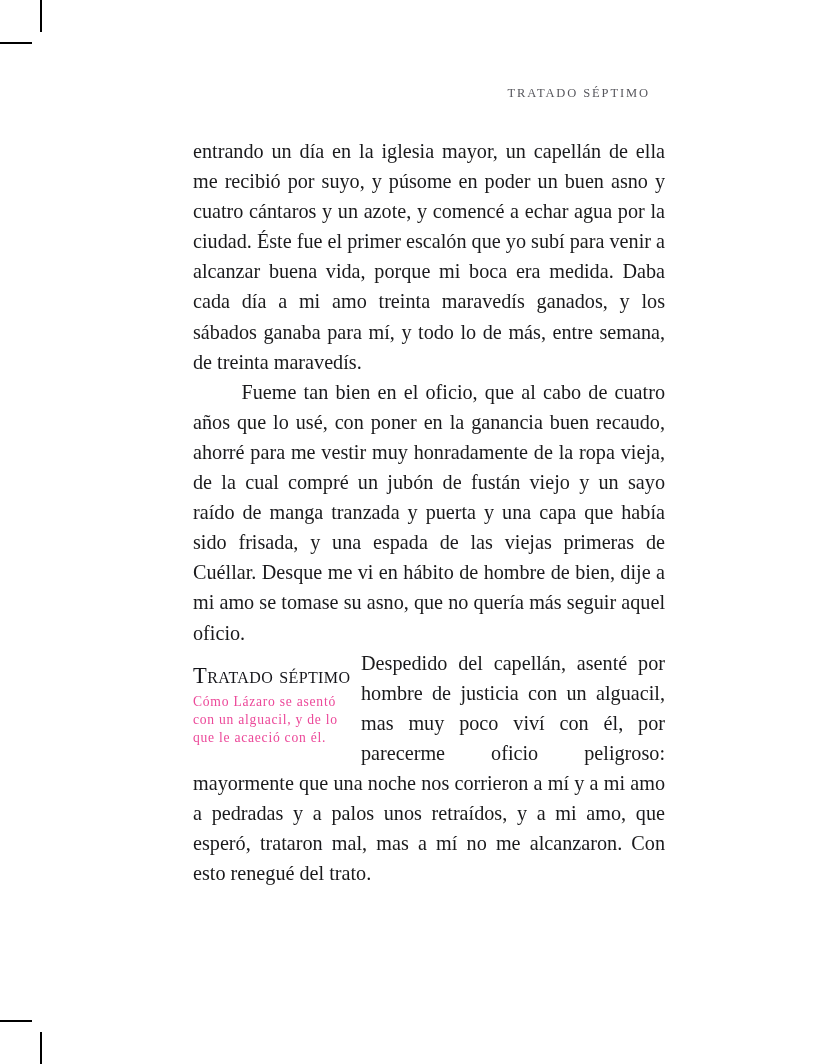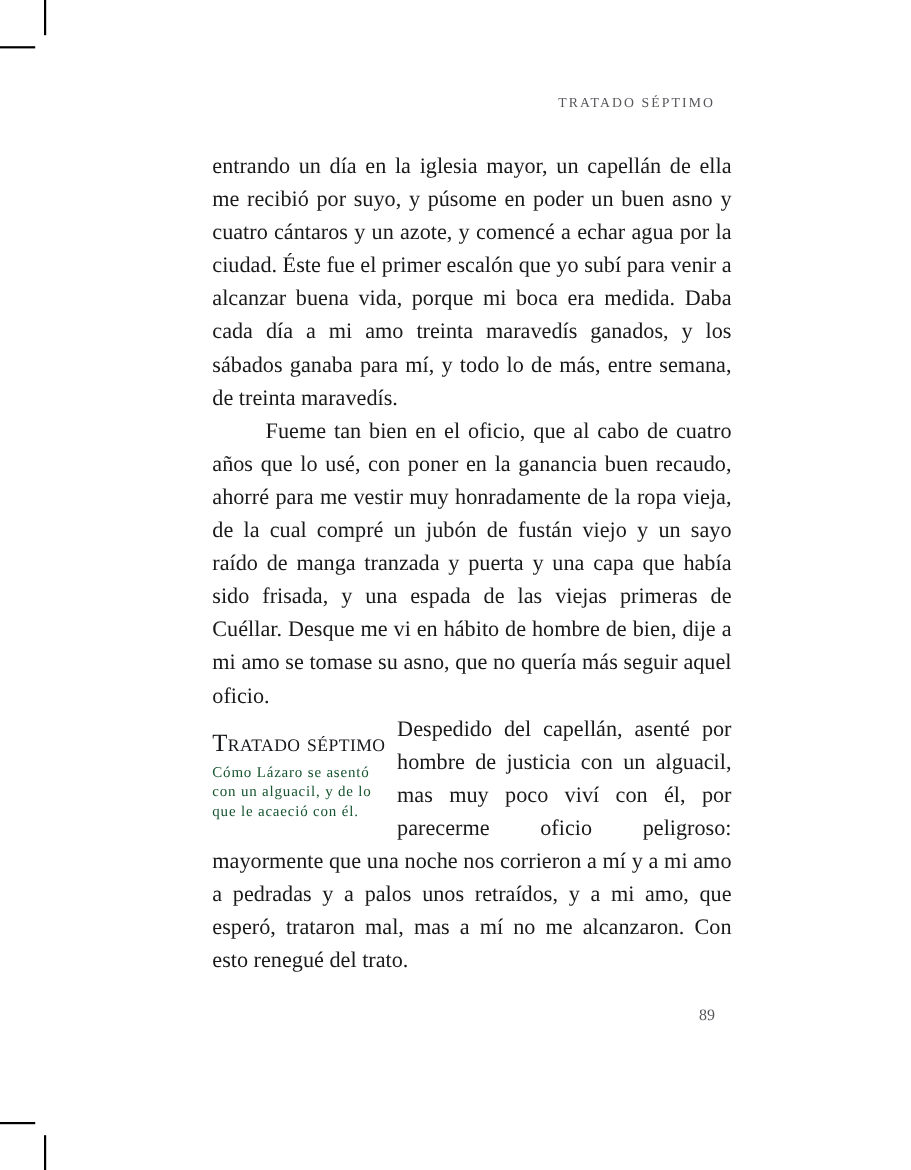--- a/index.html
+++ b/index.html
@@ -85,21 +85,21 @@
     letter-spacing: 0.4px;
     font-weight: normal;
     color: #15151a;
   }
 
   .chapter-sub {
     margin: 4px 0 0 0;
     font-size: 13.6px;
     line-height: 18.4px;
     letter-spacing: 0.75px;
-    color: #14532d;
+    color: #ec4899;
   }
 
   
   .folio {
     position: absolute;
     left: 178px;
     top: 915px;
     width: 472px;
     text-align: right;
     font-size: 14.5px;
@@ -130,15 +130,14 @@
 
     <div class="chapter-block">
       <h2 class="chapter-title">Tratado séptimo</h2>
       <p class="chapter-sub">Cómo Lázaro se asentó con un alguacil, y de lo que le acaeció con él.</p>
     </div>
 
     <p class="para">Despedido del capellán, asenté por hombre de justicia con un alguacil, mas muy poco viví con él, por parecerme oficio peligroso: mayormente que una noche nos corrieron a mí y a mi amo a pedradas y a palos unos retraídos, y a mi amo, que esperó, trataron mal, mas a mí no me alcanzaron. Con esto renegué del trato.</p>
 
   </div>
 
-  <div class="folio">89</div>
 
 </div>
 
 </body></html>

